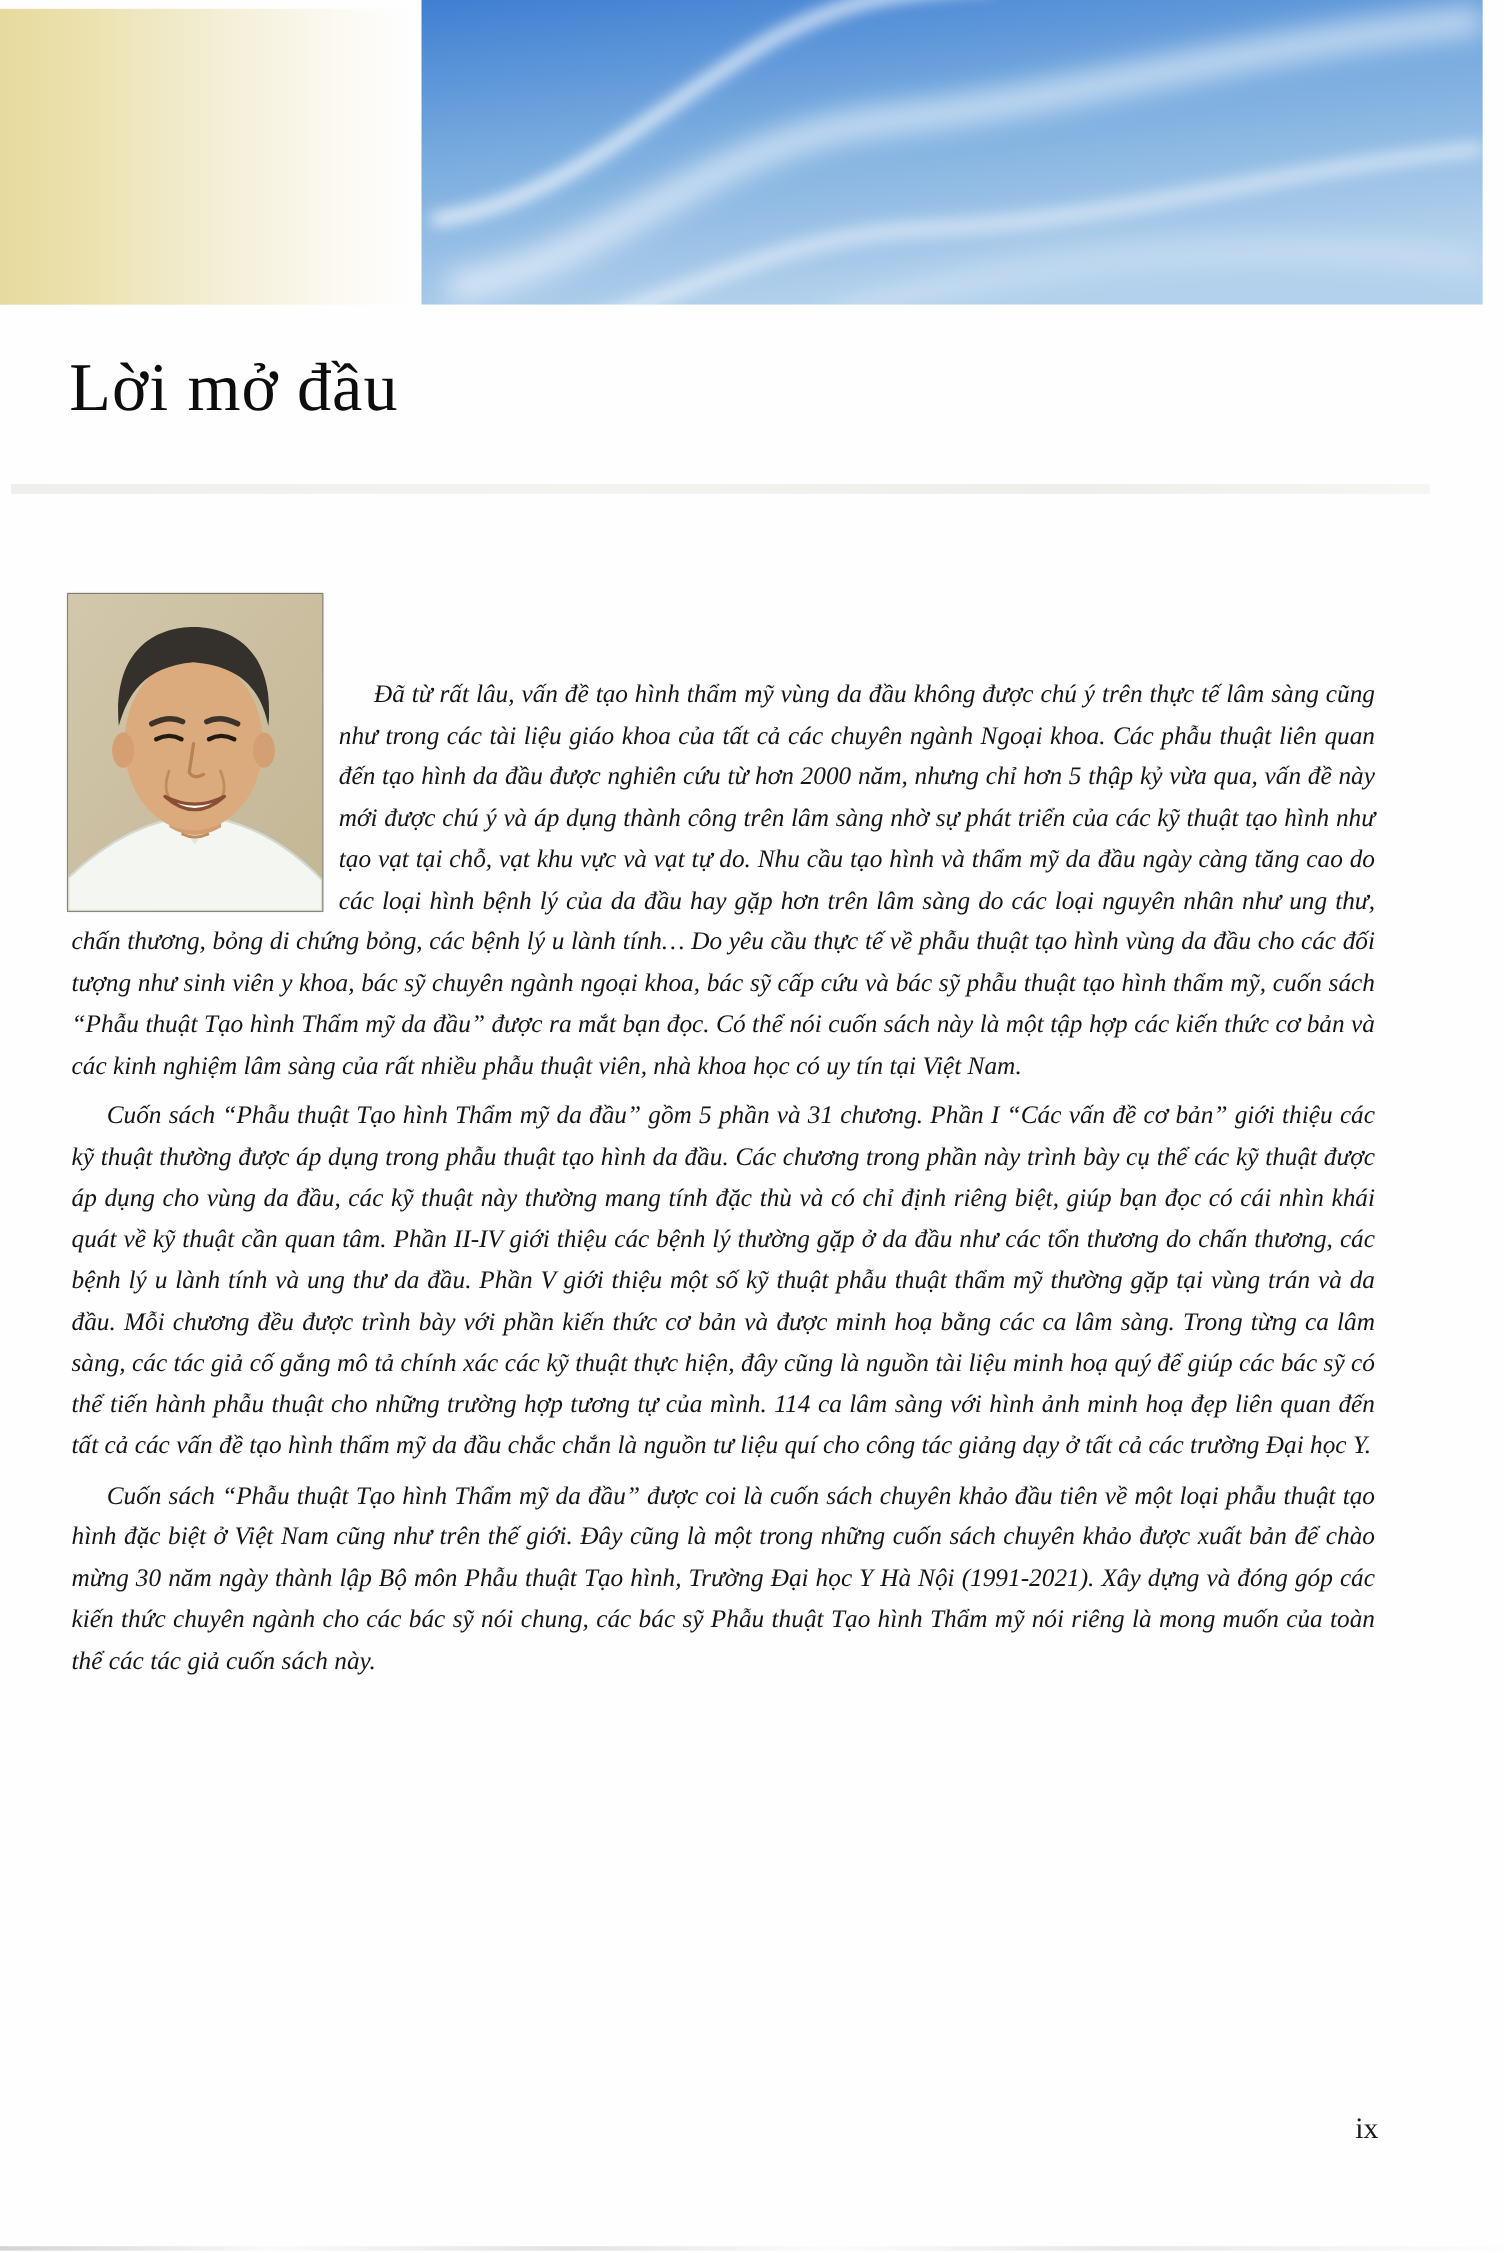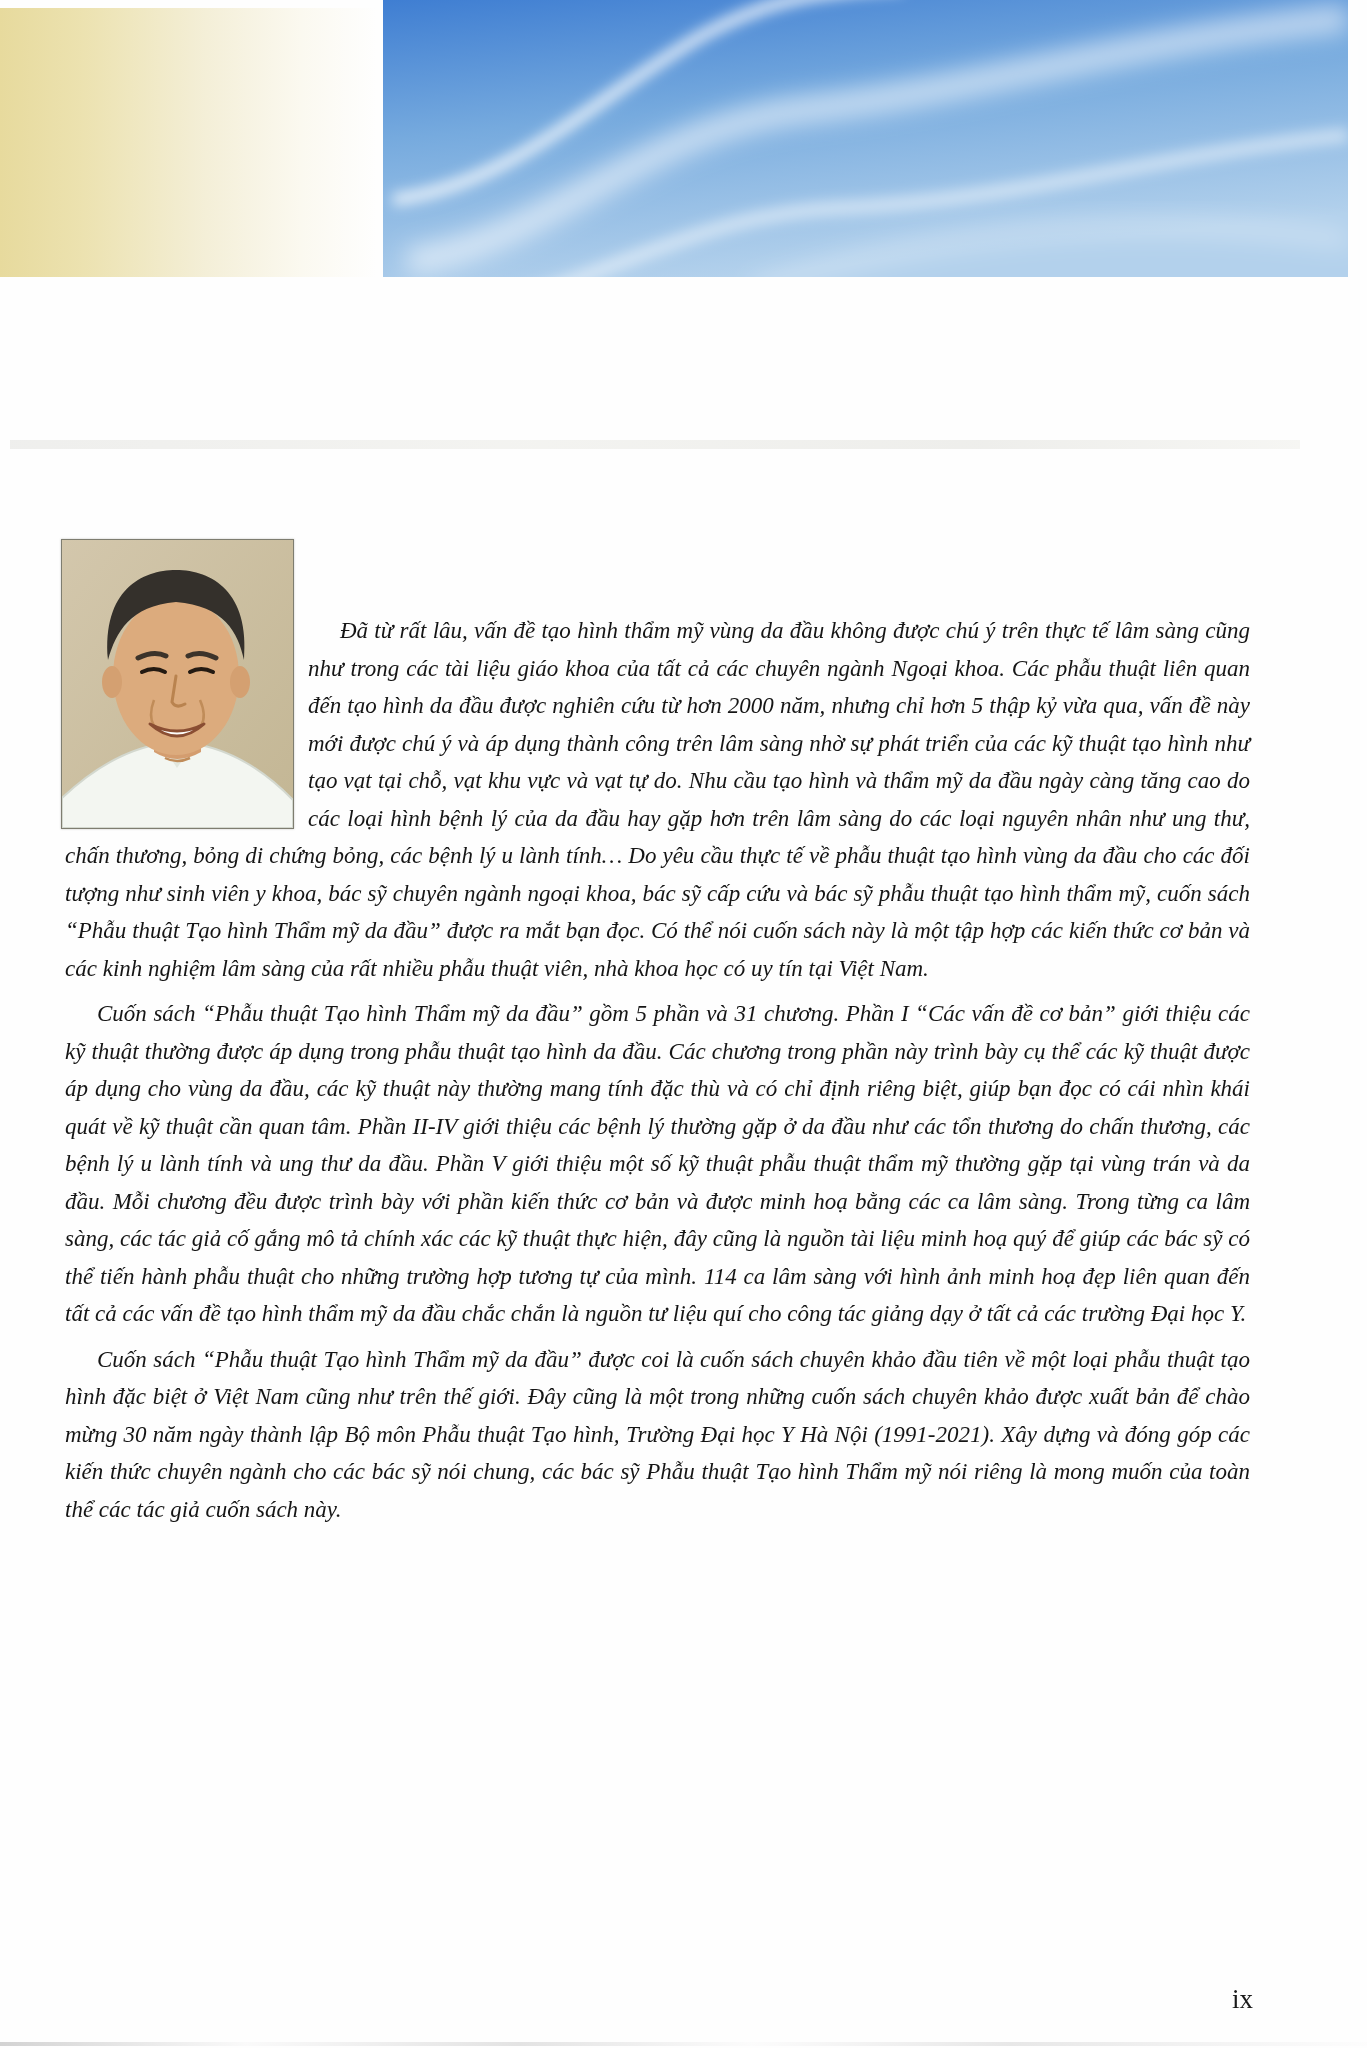--- a/index.html
+++ b/index.html
@@ -52,21 +52,21 @@
   }
   .photo svg{display:block;width:100%;height:100%;}
 
   
   .signature{margin-top:14px;text-align:right;line-height:45px;font-size:25px;}
   .sig-date{font-style:italic;}
   .sig-behalf,.sig-author{font-weight:bold;}
 
   
   .page-number{
-    position:absolute;right:114px;top:1984px;
+    position:absolute;right:114px;top:1920px;
     font-size:27px;color:#1a1a1a;
   }
   .scan-edge{
     position:absolute;left:0;bottom:2px;width:100%;height:4px;
     background:linear-gradient(90deg,
       rgba(110,110,110,.30) 0%,rgba(200,200,200,.08) 18%,
       rgba(130,130,130,.22) 38%,rgba(210,210,210,.05) 55%,
       rgba(140,140,140,.20) 74%,rgba(220,220,220,.04) 100%);
   }
 </style>
@@ -94,20 +94,21 @@
         </defs>
         <rect x="0" y="0" width="965" height="277" fill="url(#bgBlue)"></rect>
         <path d="M 10 200 C 130 185 215 95 320 35 C 385 0 430 -8 520 -14" fill="none" stroke="#ffffff" stroke-opacity="0.85" stroke-width="11" filter="url(#soft1)"></path>
         <path d="M 25 262 C 170 240 255 130 420 110 C 610 88 720 45 965 18" fill="none" stroke="#ffffff" stroke-opacity="0.6" stroke-width="26" filter="url(#soft2)"></path>
         <path d="M 55 318 C 200 295 300 215 455 208 C 640 200 770 155 965 135" fill="none" stroke="#ffffff" stroke-opacity="0.55" stroke-width="13" filter="url(#soft1)"></path>
         <path d="M 370 290 C 550 228 760 212 965 240" fill="none" stroke="#ffffff" stroke-opacity="0.45" stroke-width="12" filter="url(#soft2)"></path>
       </svg>
     </div>
   </div>
 
+  <h1 class="title">Lời mở đầu</h1>
   <div class="title-band"></div>
 
   <main class="content">
 
     <div class="photo-float">
       <div class="photo">
         <svg viewBox="0 0 231 288" preserveAspectRatio="none">
           <defs>
             <linearGradient id="pbg" x1="0" y1="0" x2="1" y2="1">
               <stop offset="0" stop-color="#d3c7ac"></stop>

